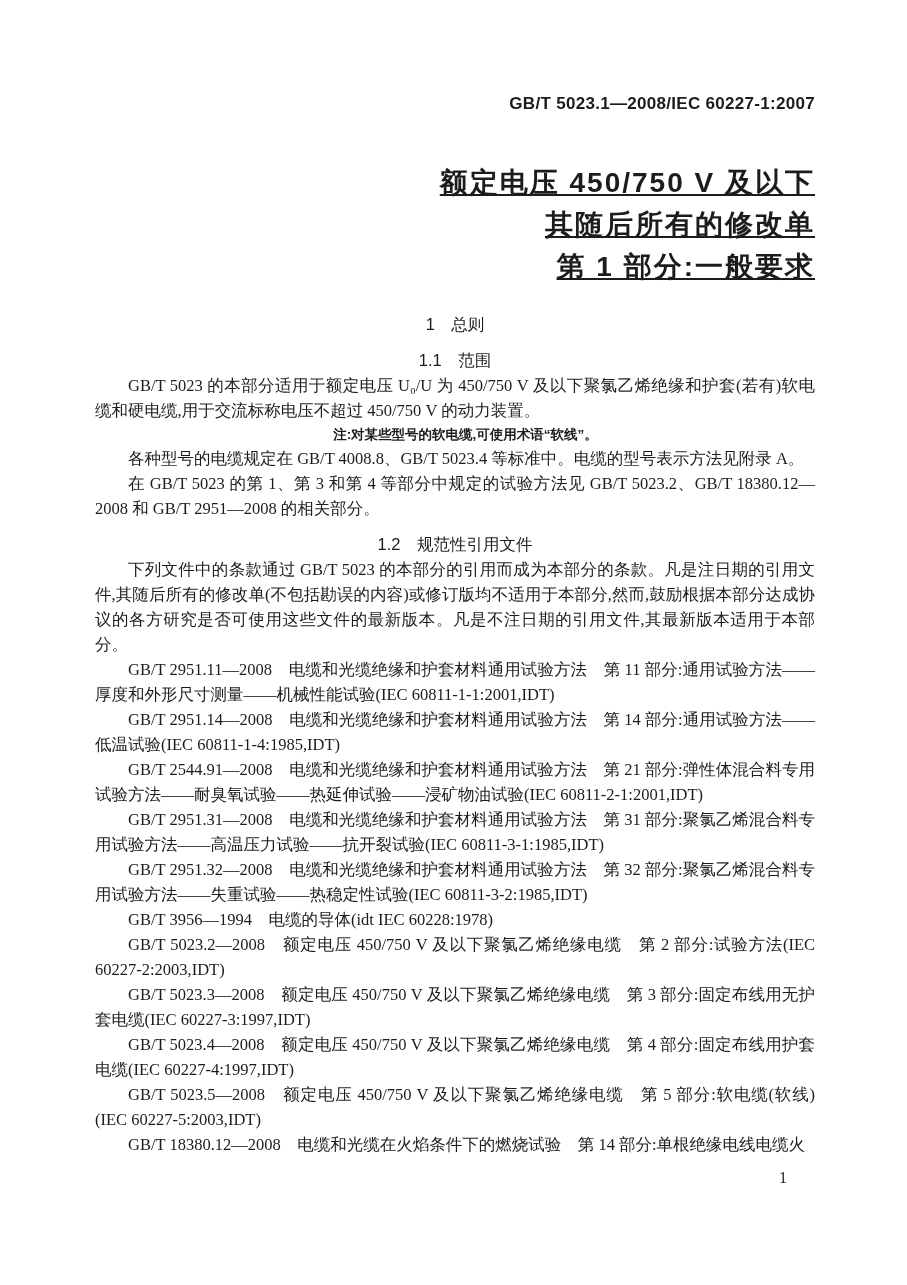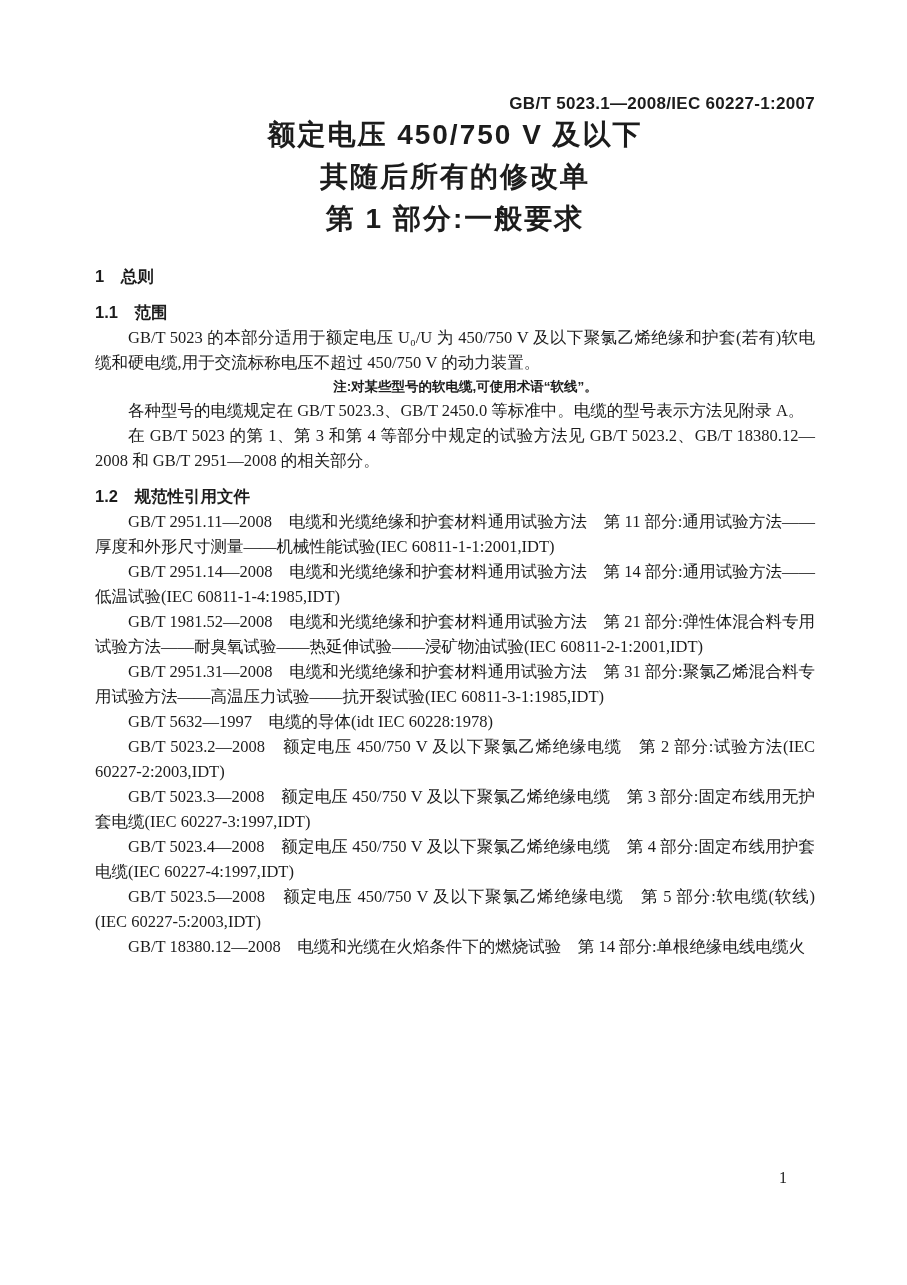--- a/index.html
+++ b/index.html
@@ -13,40 +13,42 @@
   }
   .std-number{
     text-align:right;
     font-family:"Liberation Sans","DejaVu Sans",sans-serif;
     font-weight:bold;
     font-size:17px;
     letter-spacing:.3px;
     line-height:20px;
   }
   .doc-title{
-    text-align:center;
+    margin-top:48px;
+    text-align:right;
     font-family:"Liberation Sans","DejaVu Sans",sans-serif;
     font-weight:bold;
     font-size:28px;
     line-height:42px;
     letter-spacing:2px;
+    text-decoration:underline;
   }
   .body-text{
     margin-top:24px;
     font-family:"Liberation Serif","DejaVu Serif",serif;
     font-size:16.5px;
     line-height:25px;
     text-align:justify;
   }
   .body-text p{margin:0;}
   .blk-h1,.blk-h2{
     font-family:"Liberation Sans","DejaVu Sans",sans-serif;
-    font-weight:bold;
+    font-weight:normal;
     font-size:16.5px;
-    text-align:left;
+    text-align:center;
   }
   .blk-h2{margin-top:11px !important;}
   .blk-p,.blk-ref{text-indent:2em;}
   .blk-note{
     font-family:"Liberation Sans","DejaVu Sans",sans-serif;
     font-weight:bold;
     font-size:13.5px;
     line-height:23px;
     text-indent:21px;
     text-align:center;
@@ -71,28 +73,30 @@
     <div>额定电压 450/750 V 及以下</div>
     <div>其随后所有的修改单</div>
     <div>第 1 部分:一般要求</div>
   </div>
 
   <main class="body-text" id="content">
       <p class="blk-h1">1　总则</p>
       <p class="blk-h2">1.1　范围</p>
       <p class="blk-p">GB/T 5023 的本部分适用于额定电压 U₀/U 为 450/750 V 及以下聚氯乙烯绝缘和护套(若有)软电缆和硬电缆,用于交流标称电压不超过 450/750 V 的动力装置。</p>
       <p class="blk-note">注:对某些型号的软电缆,可使用术语“软线”。</p>
-      <p class="blk-p">各种型号的电缆规定在 GB/T 5023.3、GB/T 2450.0 等标准中。电缆的型号表示方法见附录 A。</p>
+      <p class="blk-p">各种型号的电缆规定在 GB/T 4008.8、GB/T 5023.4 等标准中。电缆的型号表示方法见附录 A。</p>
       <p class="blk-p">在 GB/T 5023 的第 1、第 3 和第 4 等部分中规定的试验方法见 GB/T 5023.2、GB/T 18380.12—2008 和 GB/T 2951—2008 的相关部分。</p>
       <p class="blk-h2">1.2　规范性引用文件</p>
+      <p class="blk-p">下列文件中的条款通过 GB/T 5023 的本部分的引用而成为本部分的条款。凡是注日期的引用文件,其随后所有的修改单(不包括勘误的内容)或修订版均不适用于本部分,然而,鼓励根据本部分达成协议的各方研究是否可使用这些文件的最新版本。凡是不注日期的引用文件,其最新版本适用于本部分。</p>
       <p class="blk-ref">GB/T 2951.11—2008　电缆和光缆绝缘和护套材料通用试验方法　第 11 部分:通用试验方法——厚度和外形尺寸测量——机械性能试验(IEC 60811-1-1:2001,IDT)</p>
       <p class="blk-ref">GB/T 2951.14—2008　电缆和光缆绝缘和护套材料通用试验方法　第 14 部分:通用试验方法——低温试验(IEC 60811-1-4:1985,IDT)</p>
-      <p class="blk-ref">GB/T 1981.52—2008　电缆和光缆绝缘和护套材料通用试验方法　第 21 部分:弹性体混合料专用试验方法——耐臭氧试验——热延伸试验——浸矿物油试验(IEC 60811-2-1:2001,IDT)</p>
+      <p class="blk-ref">GB/T 2544.91—2008　电缆和光缆绝缘和护套材料通用试验方法　第 21 部分:弹性体混合料专用试验方法——耐臭氧试验——热延伸试验——浸矿物油试验(IEC 60811-2-1:2001,IDT)</p>
       <p class="blk-ref">GB/T 2951.31—2008　电缆和光缆绝缘和护套材料通用试验方法　第 31 部分:聚氯乙烯混合料专用试验方法——高温压力试验——抗开裂试验(IEC 60811-3-1:1985,IDT)</p>
-      <p class="blk-ref">GB/T 5632—1997　电缆的导体(idt IEC 60228:1978)</p>
+      <p class="blk-ref">GB/T 2951.32—2008　电缆和光缆绝缘和护套材料通用试验方法　第 32 部分:聚氯乙烯混合料专用试验方法——失重试验——热稳定性试验(IEC 60811-3-2:1985,IDT)</p>
+      <p class="blk-ref">GB/T 3956—1994　电缆的导体(idt IEC 60228:1978)</p>
       <p class="blk-ref">GB/T 5023.2—2008　额定电压 450/750 V 及以下聚氯乙烯绝缘电缆　第 2 部分:试验方法(IEC 60227-2:2003,IDT)</p>
       <p class="blk-ref">GB/T 5023.3—2008　额定电压 450/750 V 及以下聚氯乙烯绝缘电缆　第 3 部分:固定布线用无护套电缆(IEC 60227-3:1997,IDT)</p>
       <p class="blk-ref">GB/T 5023.4—2008　额定电压 450/750 V 及以下聚氯乙烯绝缘电缆　第 4 部分:固定布线用护套电缆(IEC 60227-4:1997,IDT)</p>
       <p class="blk-ref">GB/T 5023.5—2008　额定电压 450/750 V 及以下聚氯乙烯绝缘电缆　第 5 部分:软电缆(软线)(IEC 60227-5:2003,IDT)</p>
       <p class="blk-ref">GB/T 18380.12—2008　电缆和光缆在火焰条件下的燃烧试验　第 14 部分:单根绝缘电线电缆火</p>
     </main>
 
   <div class="page-number">1</div>
 
 </div>

